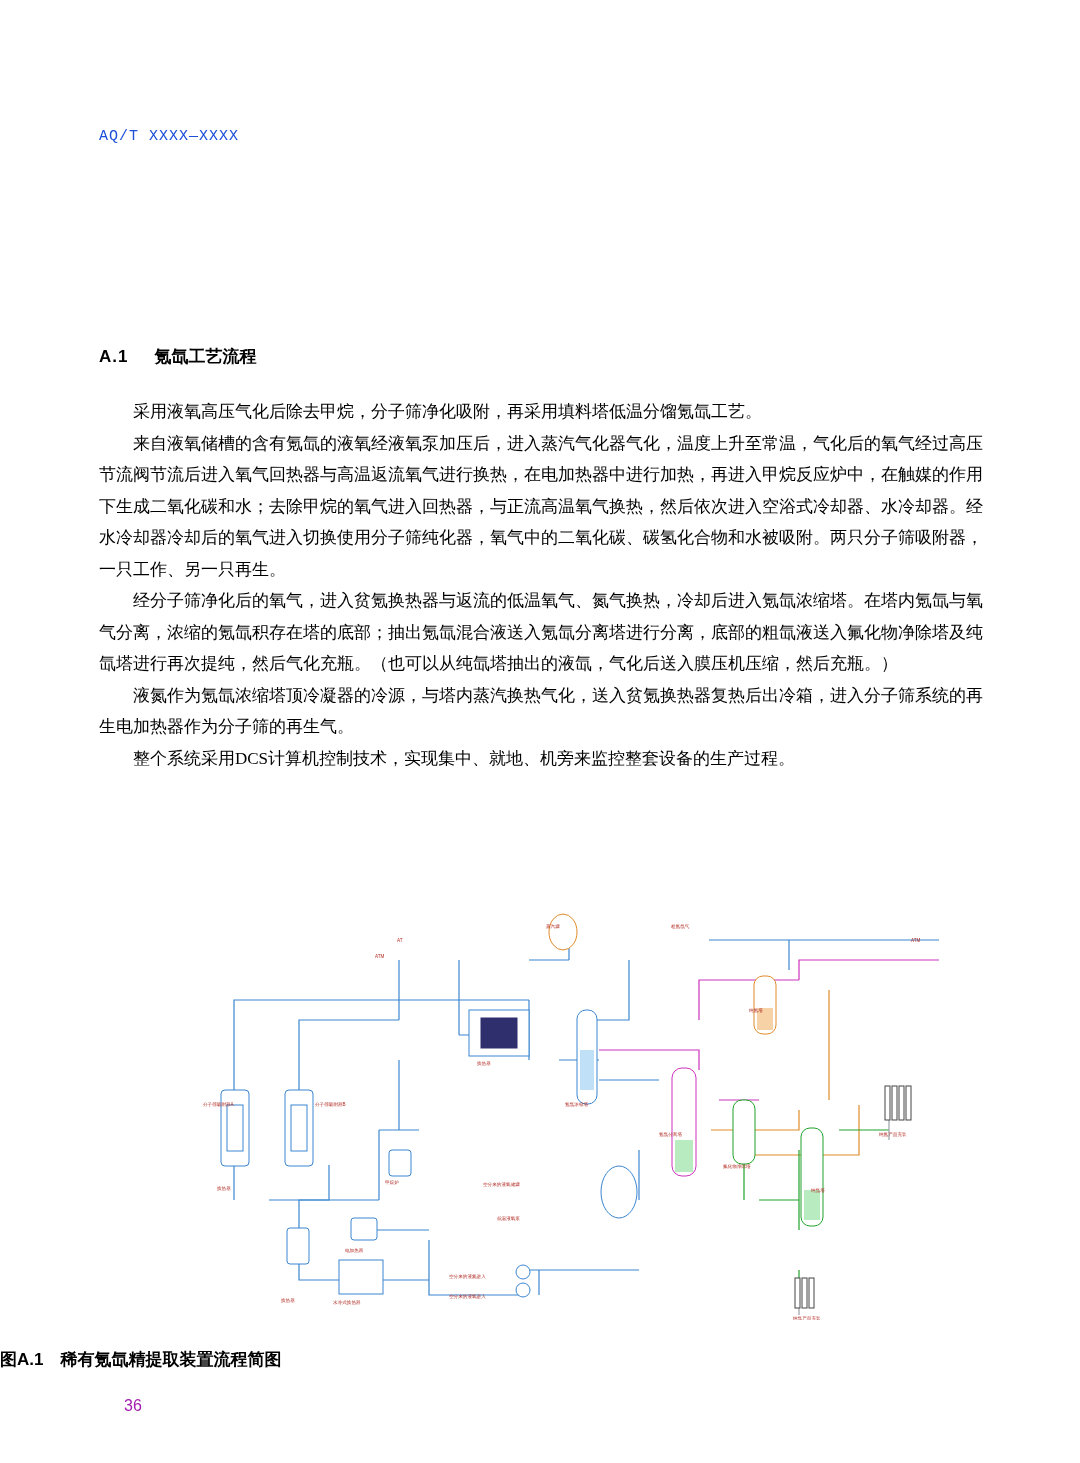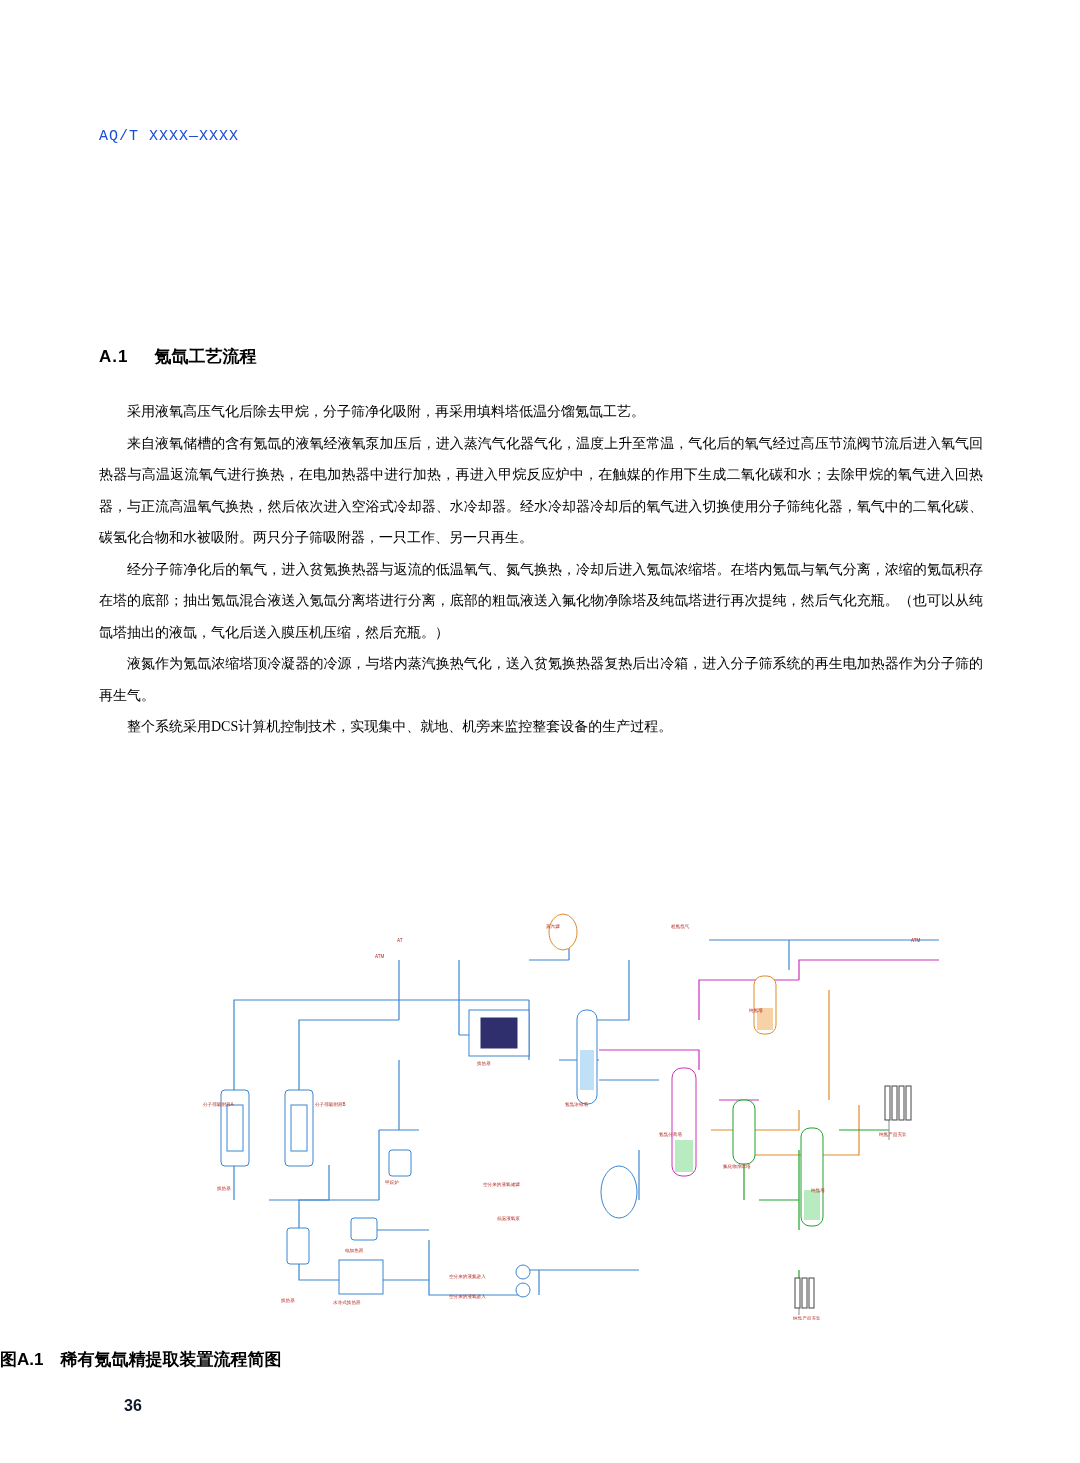--- a/index.html
+++ b/index.html
@@ -65,21 +65,21 @@
   }
   .section-head .num {
     letter-spacing: 1px;
     margin-right: 26px;
   }
   .body-text {
     position: absolute;
     top: 396px;
     left: 99px;
     width: 884px;
-    font-size: 14px;
+    font-size: 17px;
     line-height: 31.5px;
     text-align: justify;
   }
   .body-text p {
     margin: 0;
     text-indent: 2em;
   }
   .figure-area {
     position: absolute;
     top: 900px;
@@ -95,22 +95,21 @@
     font-family: "Liberation Sans", sans-serif;
     font-weight: bold;
     font-size: 17px;
   }
   .page-number {
     position: absolute;
     bottom: 48px;
     left: 124px;
     font-family: "Liberation Sans", sans-serif;
     font-size: 16px;
-    color: #0f172a;
-    font-weight: bold;
+    color: #a21caf;
   }
   svg { display: block; }
   .lbl { font-family: "Liberation Sans", sans-serif; font-size: 4.6px; }
 </style>
 </head>
 <body>
 
 <div class="page">
 
   <div class="header-code">AQ/T XXXX—XXXX</div>

